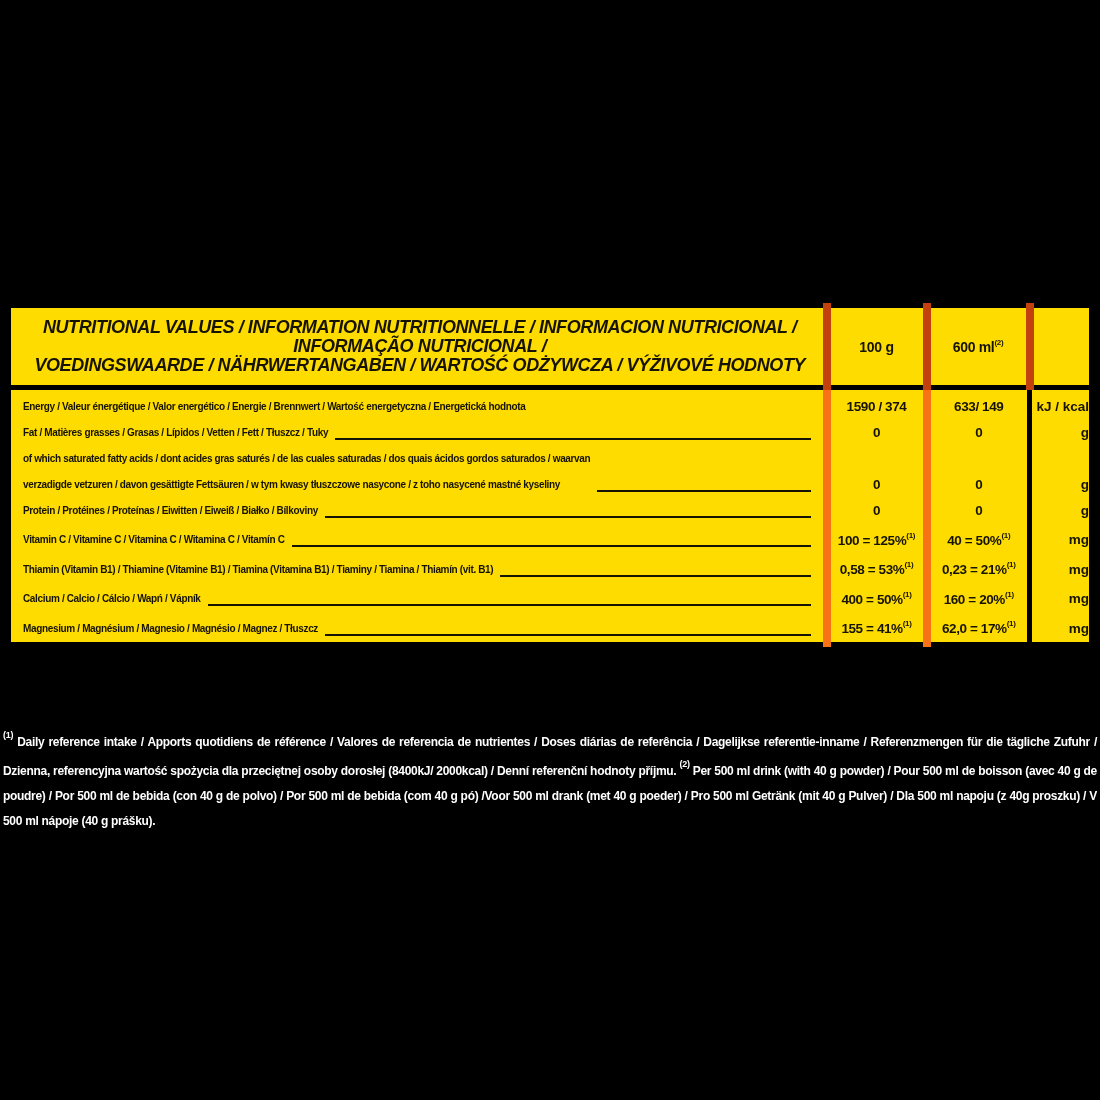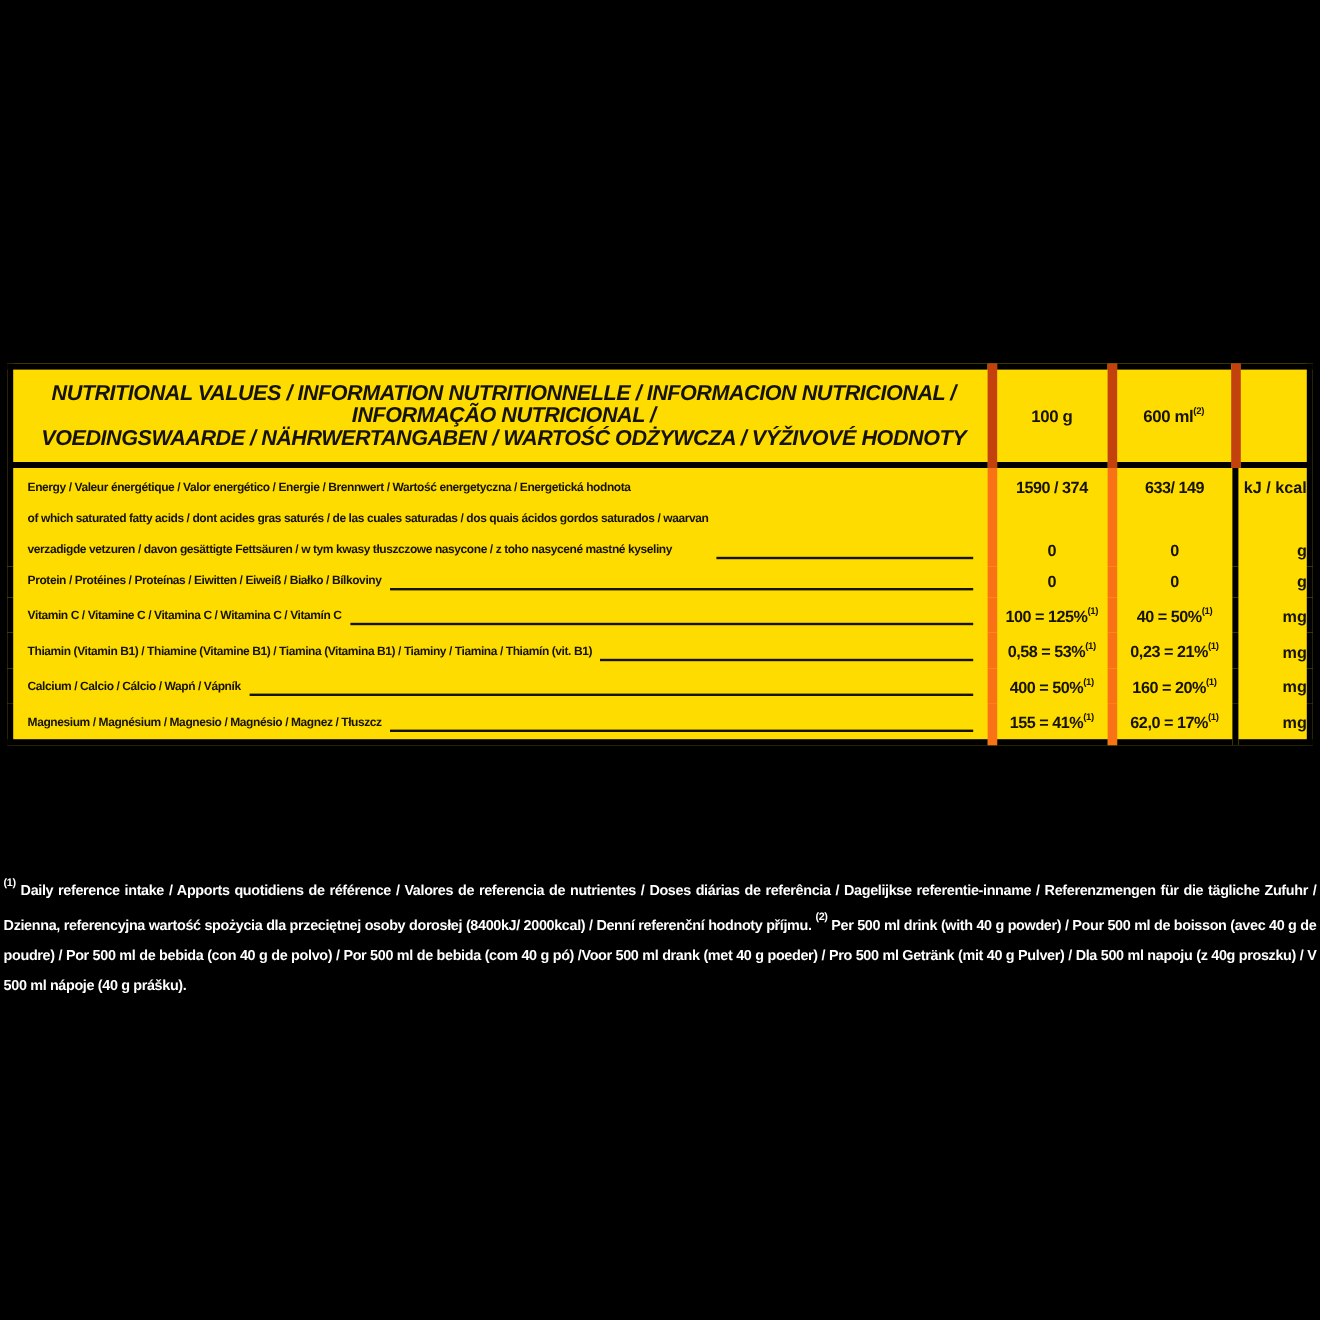--- a/index.html
+++ b/index.html
@@ -115,20 +115,31 @@
               <span class="lbltext">Energy / Valeur énergétique / Valor energético / Energie / Brennwert / Wartość energetyczna / Energetická hodnota</span>
             </div>
           </td>
         <td class="val"><span>1590 / 374</span><sup class="marker"></sup></td>
         <td class="val"><span>633/ 149</span><sup class="marker"></sup></td>
         <td class="unit">kJ / kcal</td>
       </tr>
       <tr>
         <td class="lbl">
             <div class="lblflex">
+              <span class="lbltext">Fat / Matières grasses / Grasas / Lípidos / Vetten / Fett / Tłuszcz / Tuky</span>
+              <span class="leader"></span>
+            </div>
+          </td>
+        <td class="val"><span>0</span></td>
+        <td class="val"><span>0</span></td>
+        <td class="unit">g</td>
+      </tr>
+      <tr>
+        <td class="lbl">
+            <div class="lblflex">
               <span class="lbltext">of which saturated fatty acids / dont acides gras saturés / de las cuales saturadas / dos quais ácidos gordos saturados / waarvan
 verzadigde vetzuren / davon gesättigte Fettsäuren / w tym kwasy tłuszczowe nasycone / z toho nasycené mastné kyseliny</span>
               <span class="leader"></span>
             </div>
           </td>
         <td class="val"><span>0</span></td>
         <td class="val"><span>0</span></td>
         <td class="unit">g</td>
       </tr>
       <tr>

